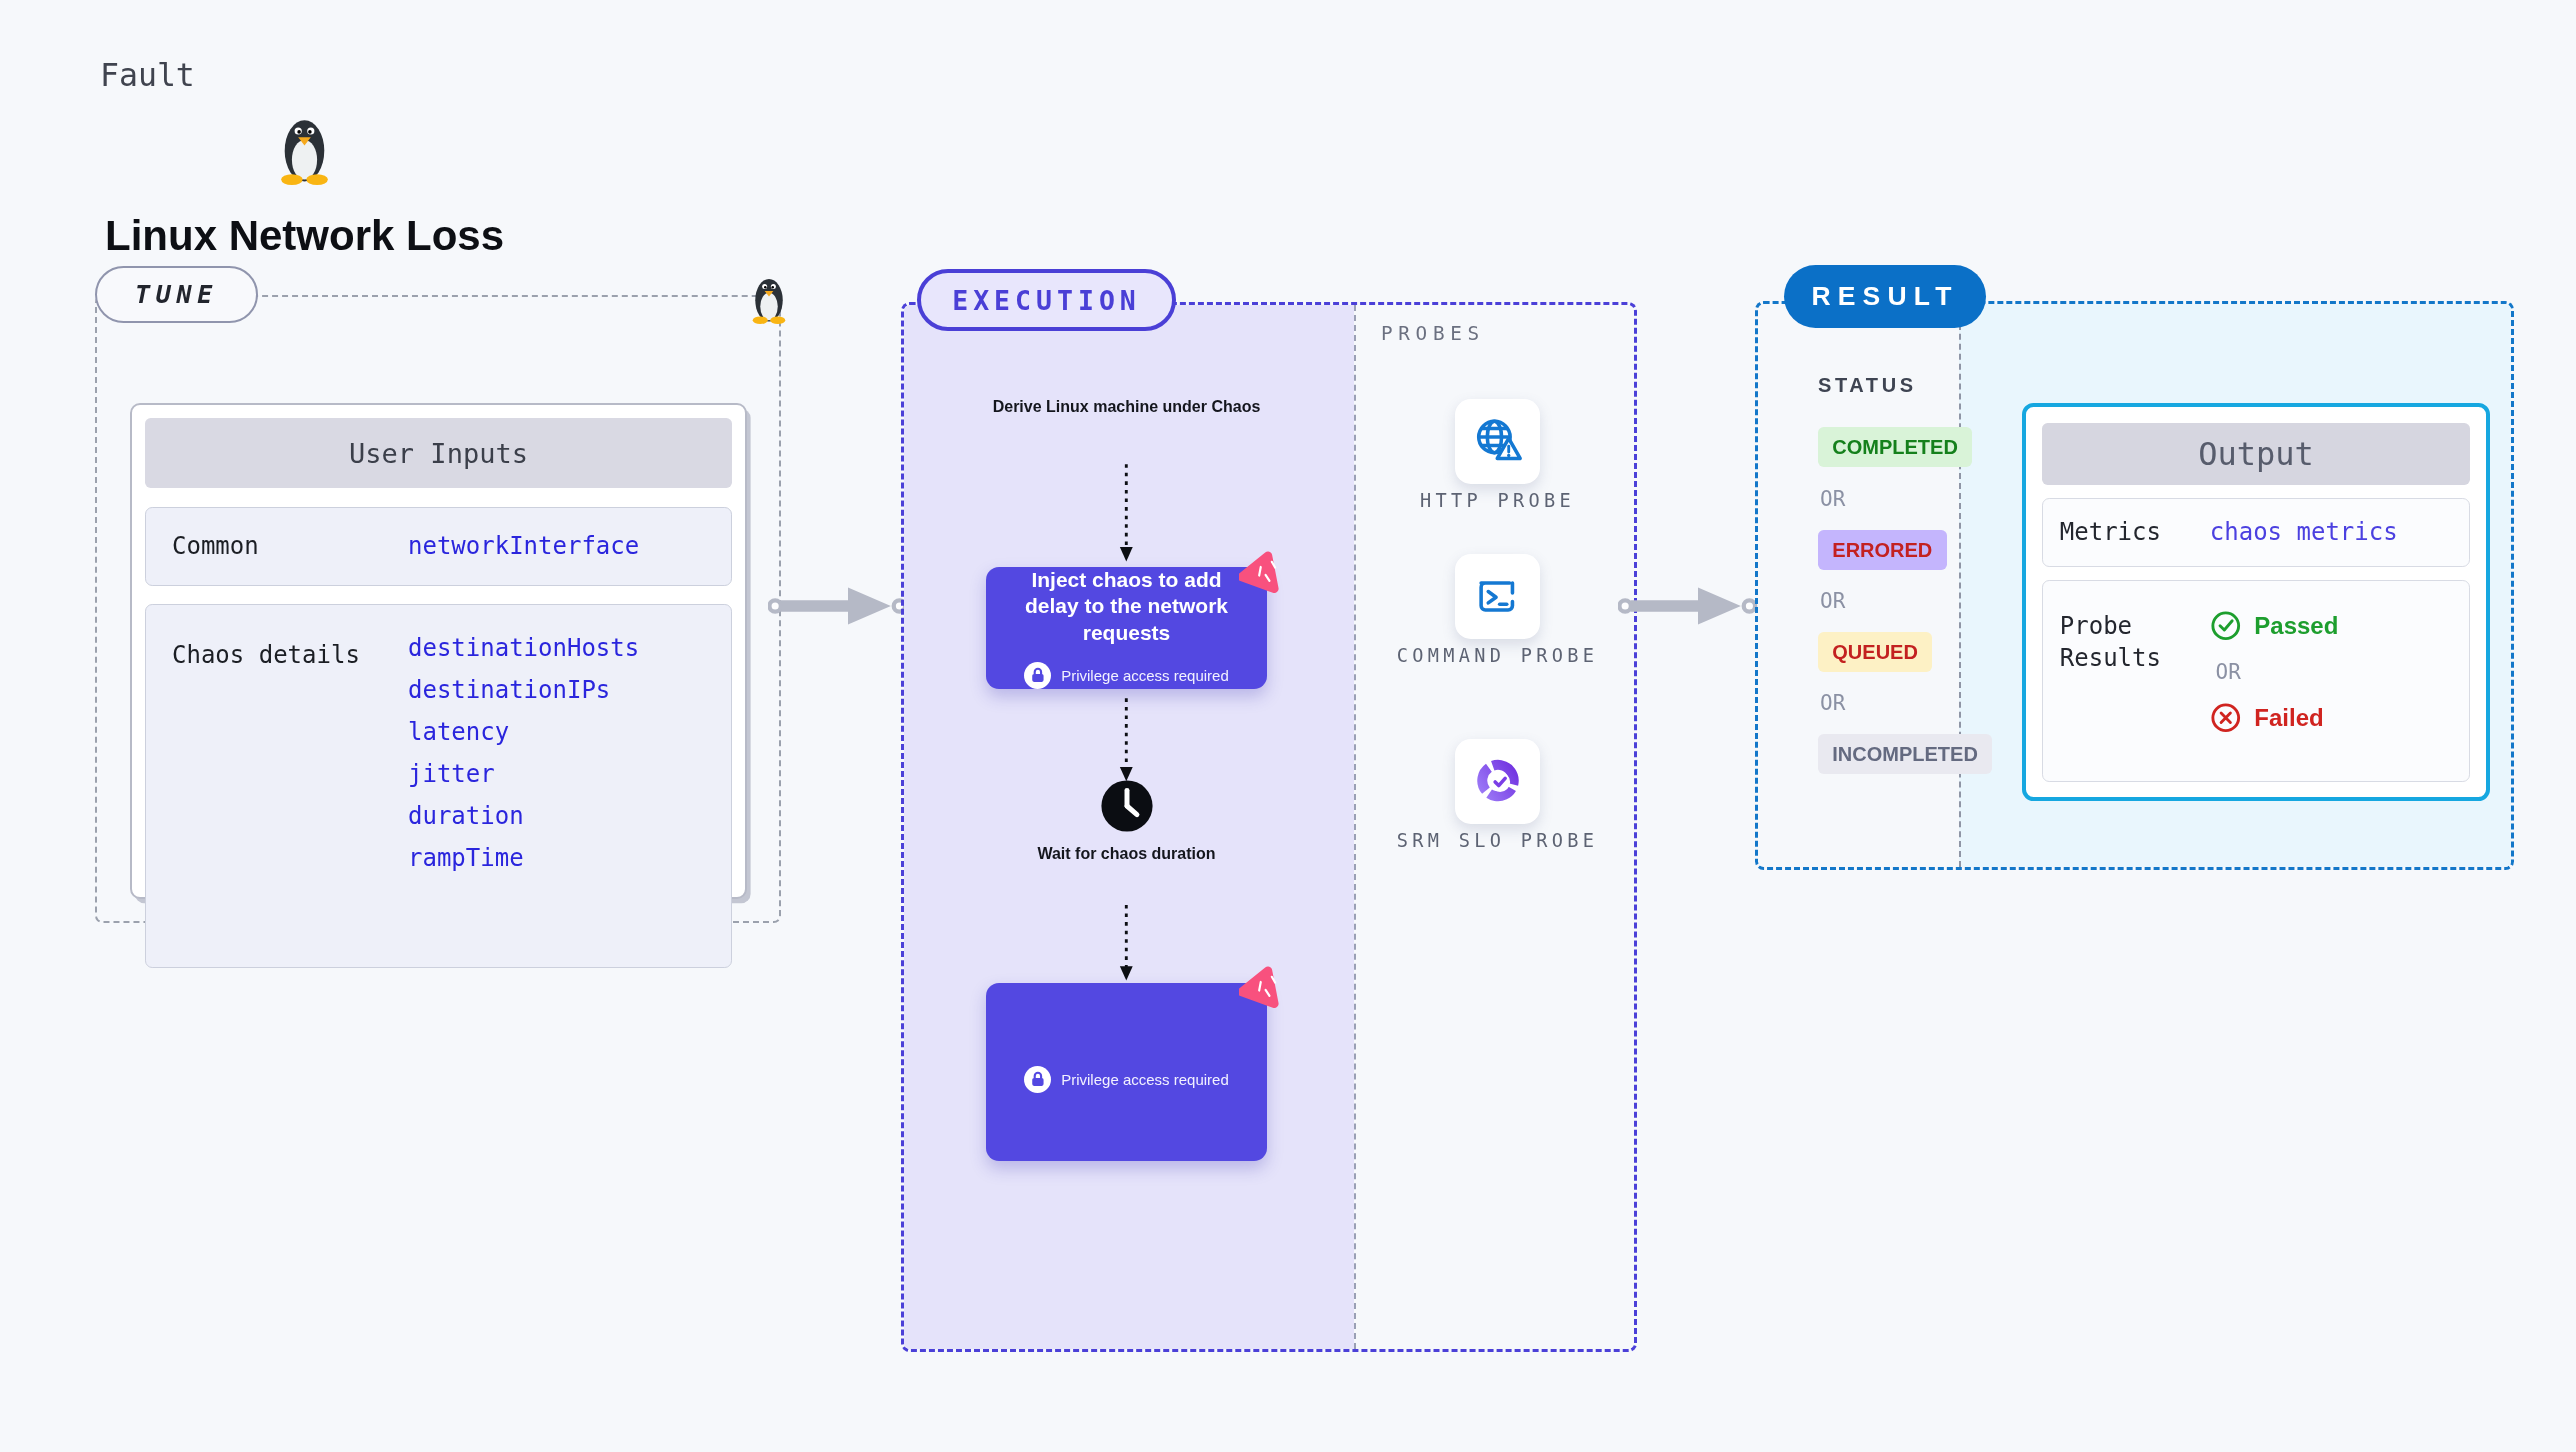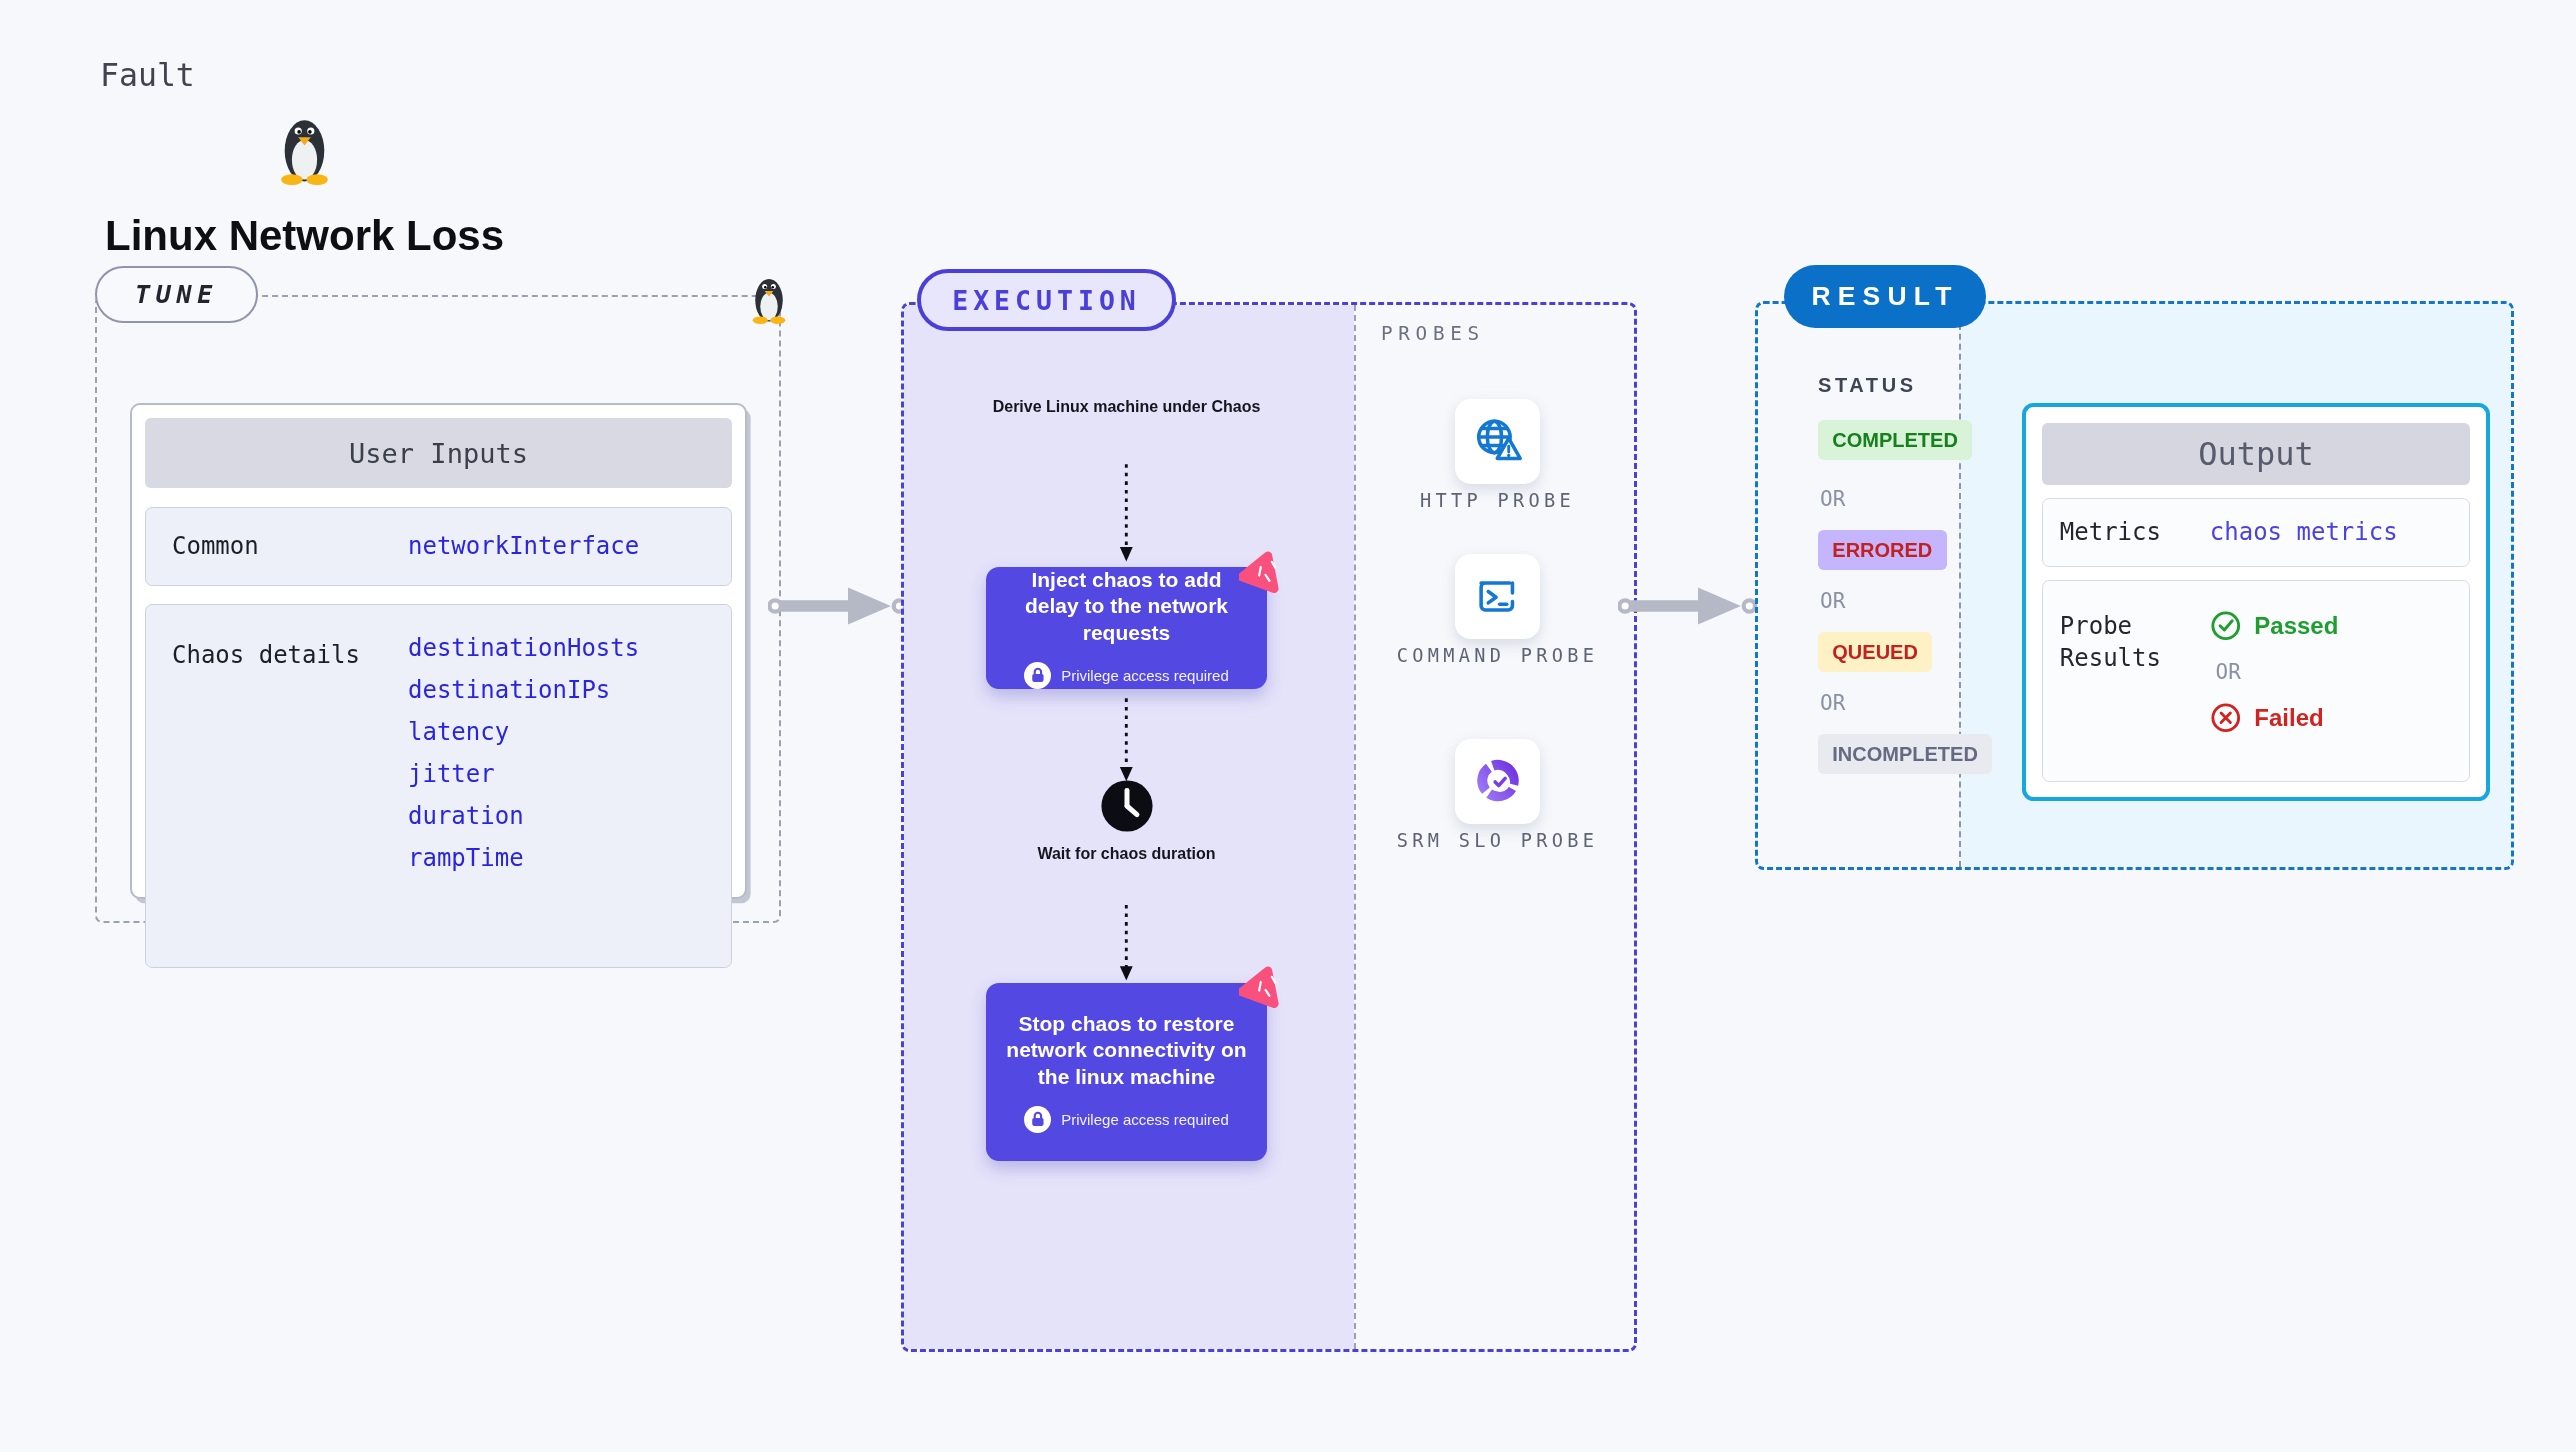--- a/index.html
+++ b/index.html
@@ -224,21 +224,20 @@
           <line x1="38" y1="38" x2="52" y2="50" stroke="#fff" stroke-width="7" stroke-linecap="round"></line>
         </svg>
       </div>
       <div class="flow-text" style="left:115px; top:539px; width:215px;">Wait for chaos duration</div>
       <svg class="v-arrow" style="left:213px; top:600px; height:77px;" viewBox="0 0 26 108">
         <line x1="13" y1="0" x2="13" y2="88" stroke="#0c0e13" stroke-width="4" stroke-dasharray="5 7"></line>
         <polygon points="4,86 22,86 13,106" fill="#0c0e13"></polygon>
       </svg>
 
       <div class="chaos-card" style="left:82px; top:678px; width:281px; height:178px;">
-        <div class="txt">Stop chaos to restore network connectivity on the linux machine</div>
         <div class="priv">
           <span class="lock">
             <svg width="15.8" height="17" viewBox="0 0 22 24">
               <rect x="3" y="10" width="16" height="11" rx="2.5" fill="#5348e1"></rect>
               <path d="M6.5 10 V7 a4.5 4.5 0 0 1 9 0 V10" fill="none" stroke="#5348e1" stroke-width="3"></path>
             </svg>
           </span>
           <span class="note">Privilege access required</span>
         </div>
       </div>
@@ -297,21 +296,21 @@
     <circle cx="10" cy="32" r="8" fill="#fdfdfe" stroke="#b5b9c6" stroke-width="6"></circle>
     <circle cx="184" cy="32" r="8" fill="#fdfdfe" stroke="#b5b9c6" stroke-width="6"></circle>
   </svg>
 
   <div class="result-box">
     <div class="result-blue"></div>
     <div class="result-divider"></div>
 
     <div class="status-heading">STATUS</div>
 
-    <div class="badge success" style="top:116px;">COMPLETED</div>
+    <div class="badge success" style="top:123px;">COMPLETED</div>
     <div class="or" style="top:183px;">OR</div>
     <div class="badge error" style="top:226px;">ERRORED</div>
     <div class="or" style="top:285px;">OR</div>
     <div class="badge queued" style="top:328px;">QUEUED</div>
     <div class="or" style="top:387px;">OR</div>
     <div class="badge muted" style="top:430px;">INCOMPLETED</div>
 
     <div class="output-card">
       <div class="output-header">Output</div>
       <div class="output-row metrics">

